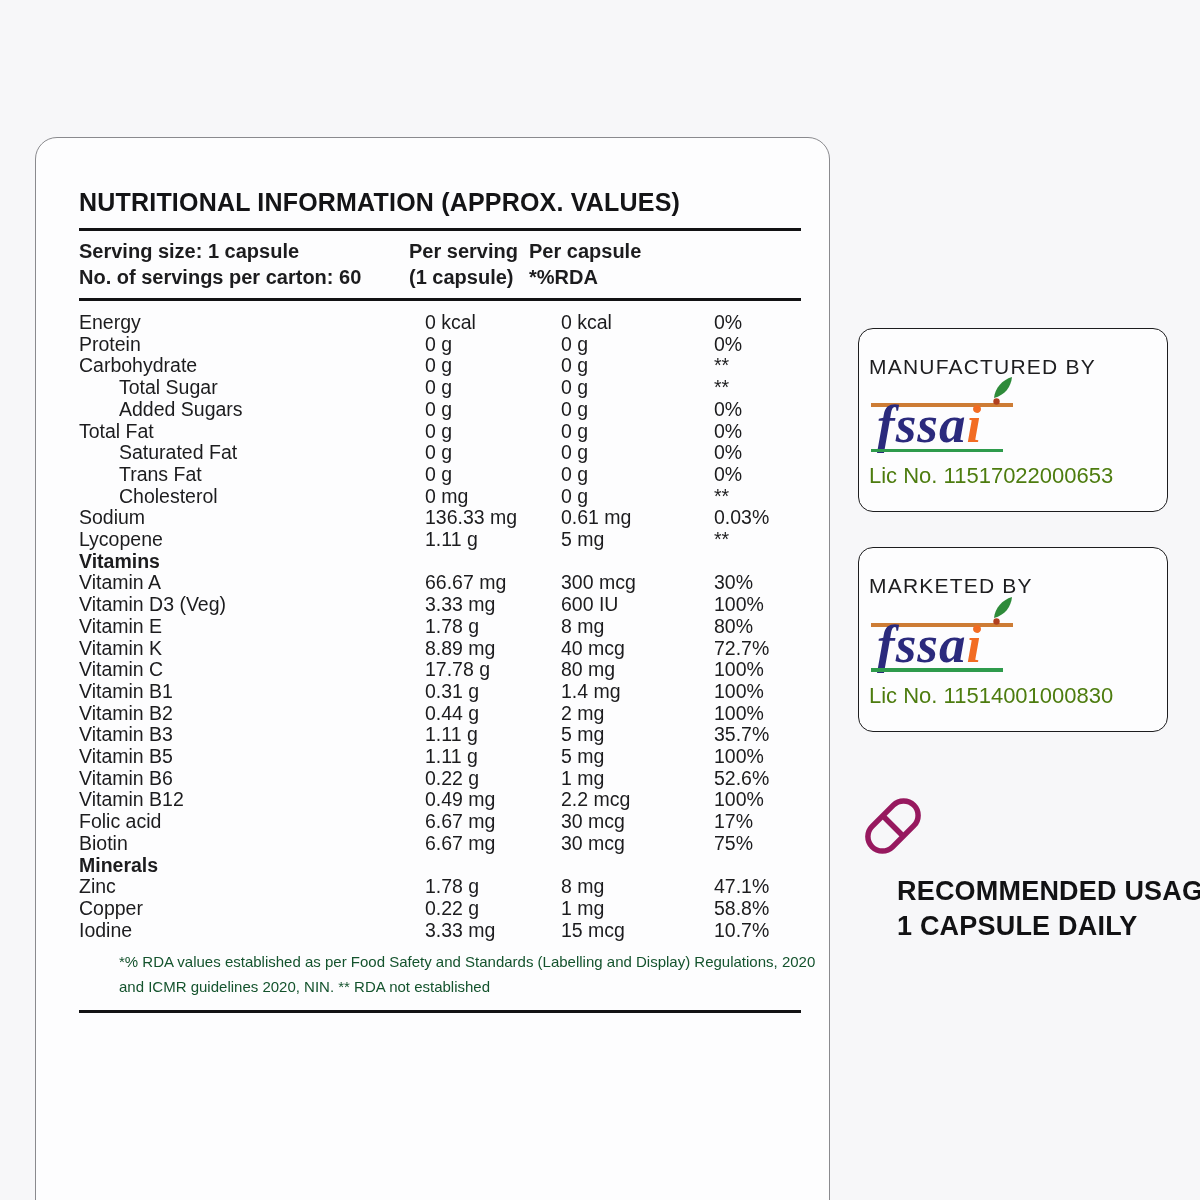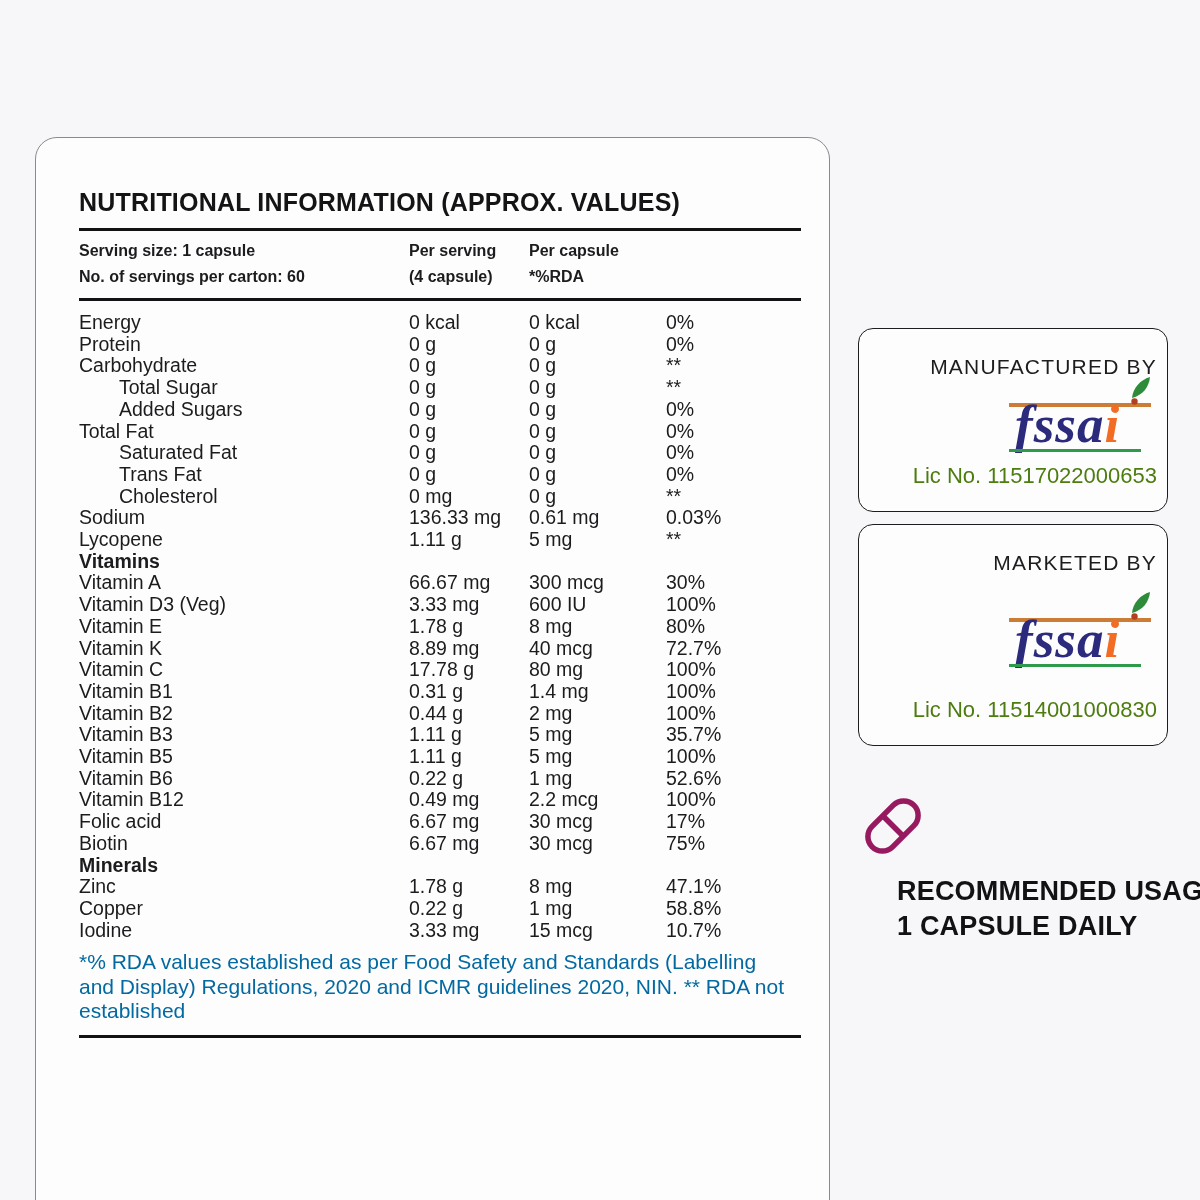--- a/index.html
+++ b/index.html
@@ -30,57 +30,59 @@
     color:#141416;
     margin-bottom:11px;
     white-space:nowrap;
   }
   .rule { height:3px; background:#121214; width:722px; }
   .thead {
     display:grid;
     grid-template-columns:330px 120px 137px 135px;
     padding:7px 0 8px 0;
     font-weight:bold;
-    font-size:16px;
+    font-size:20px;
     line-height:26px;
   }
   .rows-host { padding-top:11px; font-size:19.5px; }
   .nrow {
     display:grid;
     grid-template-columns:330px 120px 137px 135px;
     line-height:21.7px;
     white-space:nowrap;
+    gap:16px;
   }
   .nrow.indent .c0 { padding-left:40px; }
   .nrow.section { font-weight:bold; }
   .footnote {
     margin-top:9px;
     width:710px;
-    font-size:21px;
+    font-size:15px;
     line-height:24.5px;
-    color:#0369a1;
+    color:#14532d;
+    margin-left:40px;
   }
   .bottom-rule { margin-top:11px; }
 
   
   .cert-box {
     position:absolute;
     left:858px;
     width:310px;
     background:#fdfdfe;
     border:1.8px solid #1d1d1f;
     border-radius:15px;
     display:flex;
     flex-direction:column;
-    align-items:flex-end;
+    align-items:flex-start;
     justify-content:space-between;
     padding:26px 10px 22px 10px;
   }
   .cert-box.manufactured { top:328px; height:184px; }
-  .cert-box.marketed     { top:524px; height:222px; }
+  .cert-box.marketed     { top:547px; height:185px; }
   .cert-title {
     font-size:21px;
     letter-spacing:1.2px;
     color:#1d1d1f;
     white-space:nowrap;
   }
   .cert-lic {
     font-size:22px;
     color:#4d7c0f;
     white-space:nowrap;
@@ -147,21 +149,21 @@
     <h1 class="n-title">NUTRITIONAL INFORMATION (APPROX. VALUES)</h1>
     <div class="rule"></div>
 
     <div class="thead">
       <div class="th c0">
         <div>Serving size: 1 capsule</div>
         <div>No. of servings per carton: 60</div>
       </div>
       <div class="th c2">
         <div>Per serving</div>
-        <div>(4 capsule)</div>
+        <div>(1 capsule)</div>
       </div>
       <div class="th c3">
         <div>Per capsule</div>
         <div>*%RDA</div>
       </div>
     </div>
 
     <div class="rule"></div>
 
     <div class="rows-host">

